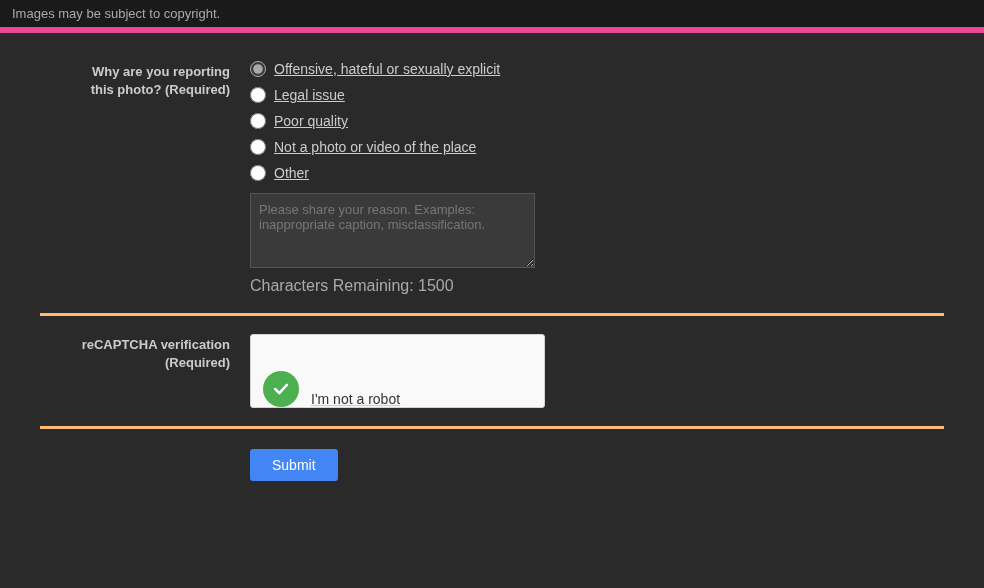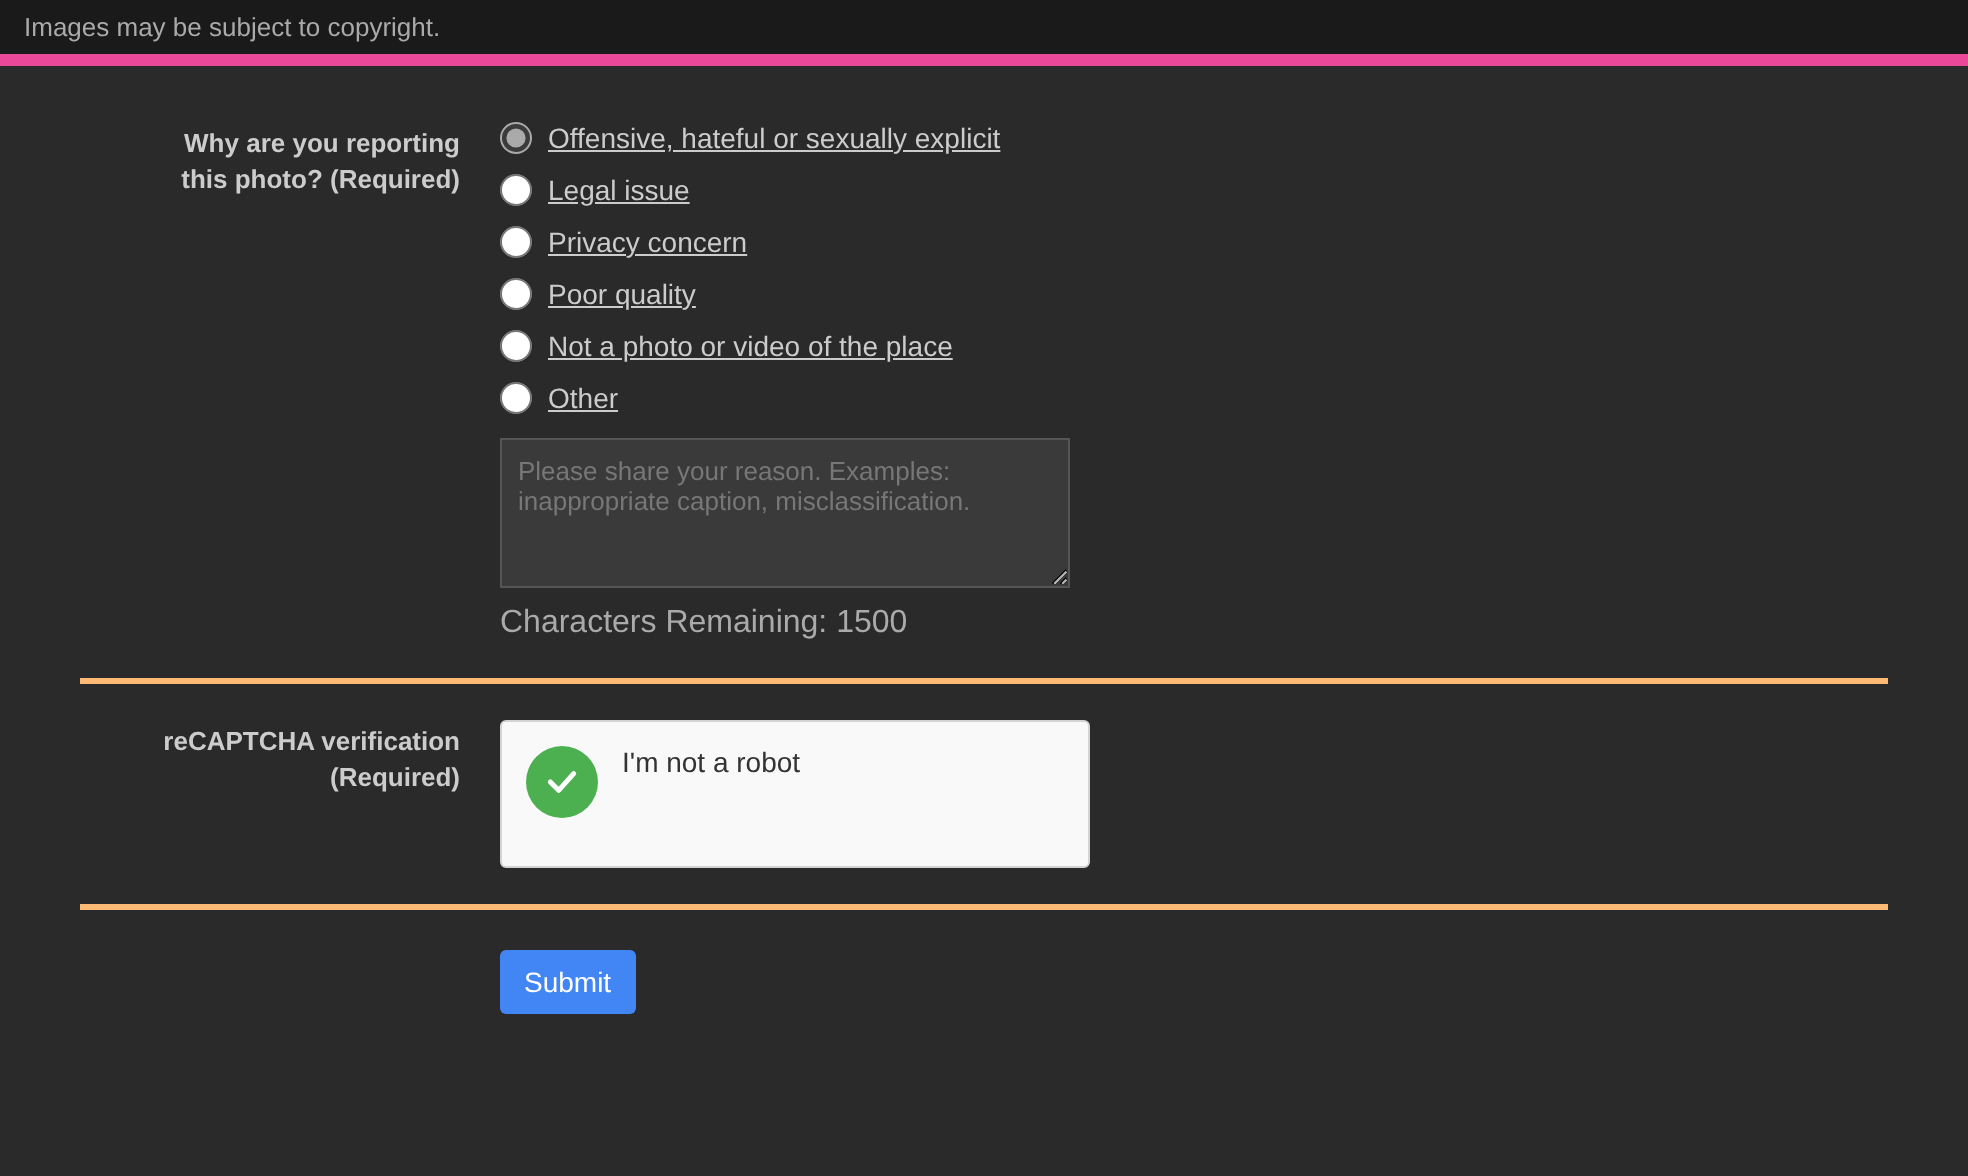--- a/index.html
+++ b/index.html
@@ -108,24 +108,25 @@
       padding: 4px 8px;
     }
 
     .recaptcha-box {
       background: #f9f9f9;
       border: 1px solid #d3d3d3;
       border-radius: 3px;
       width: 295px;
       height: 74px;
       display: flex;
-      align-items: flex-start;
-      padding: 12px 12px;
+      align-items: flex-end;
+      padding: 0 12px;
       gap: 12px;
       position: relative;
+      text-decoration: underline;
     }
 
     .recaptcha-checkmark {
       width: 36px;
       height: 36px;
       background: #4caf50;
       border-radius: 50%;
       display: flex;
       align-items: center;
       justify-content: center;
@@ -168,21 +169,21 @@
     }
 
     .submit-section {
       padding: 20px 0 10px 210px;
     }
 
     .submit-btn {
       background: #4285f4;
       color: white;
       border: none;
-      padding: 8px 12px;
+      padding: 8px 22px;
       font-size: 14px;
       cursor: pointer;
       border-radius: 3px;
       font-family: Arial, sans-serif;
     }
   </style>
 </head>
 <body>
 
 <div class="top-notice">
@@ -198,24 +199,20 @@
     </div>
     <div class="section-content">
       <div class="radio-group">
         <div class="radio-option">
           <input type="radio" name="report_reason" id="opt1" checked="" style="">
           <label for="opt1">Offensive, hateful or sexually explicit</label>
         </div>
         <div class="radio-option">
           <input type="radio" name="report_reason" id="opt2" style="">
           <label for="opt2">Legal issue</label>
-        </div>
-        <div class="radio-option">
-          <input type="radio" name="report_reason" id="opt3" style="">
-          <label for="opt3">Privacy concern</label>
         </div>
         <div class="radio-option">
           <input type="radio" name="report_reason" id="opt4" style="">
           <label for="opt4">Poor quality</label>
         </div>
         <div class="radio-option">
           <input type="radio" name="report_reason" id="opt5" style="">
           <label for="opt5">Not a photo or video of the place</label>
         </div>
         <div class="radio-option">

